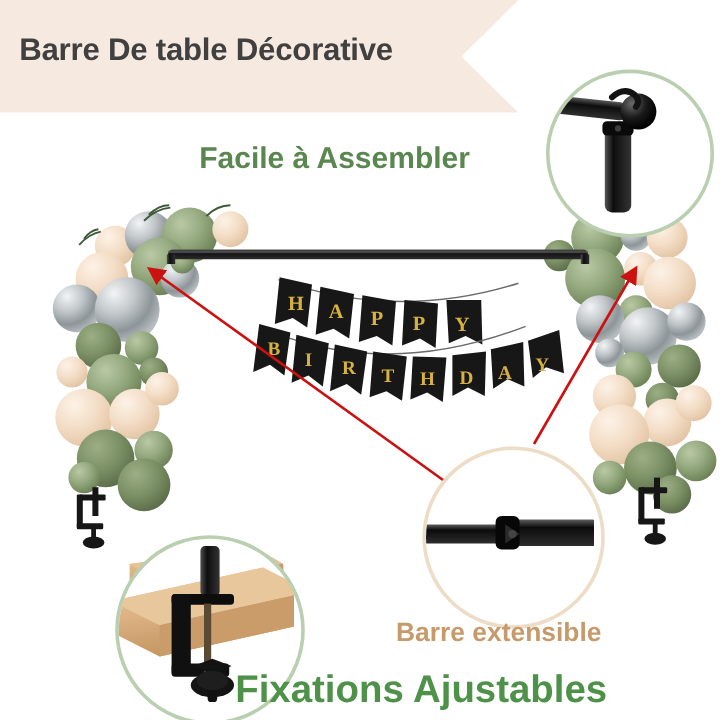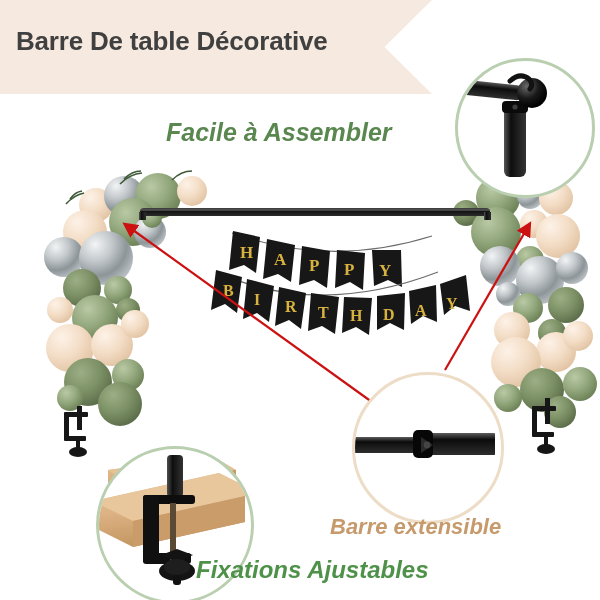--- a/index.html
+++ b/index.html
@@ -37,40 +37,39 @@
     font-size: 26px;
     font-weight: bold;
     color: #404040;
     letter-spacing: -0.2px;
     white-space: nowrap;
   }
 
   
   .label {
     position: absolute;
-    font-style: italic;
     font-weight: bold;
     white-space: nowrap;
   }
   .label-assembler {
     left: 166px;
     top: 118px;
     font-size: 25px;
     color: #59874f;
   }
   .label-extensible {
     left: 330px;
     top: 514px;
     font-size: 22px;
     color: #c69a6b;
   }
   .label-fixations {
     left: 196px;
     top: 556px;
-    font-size: 24px;
+    font-size: 32px;
     color: #4e9149;
   }
 
   
   .callout {
     position: absolute;
     border-radius: 50%;
     overflow: hidden;
     background: #ffffff;
   }

